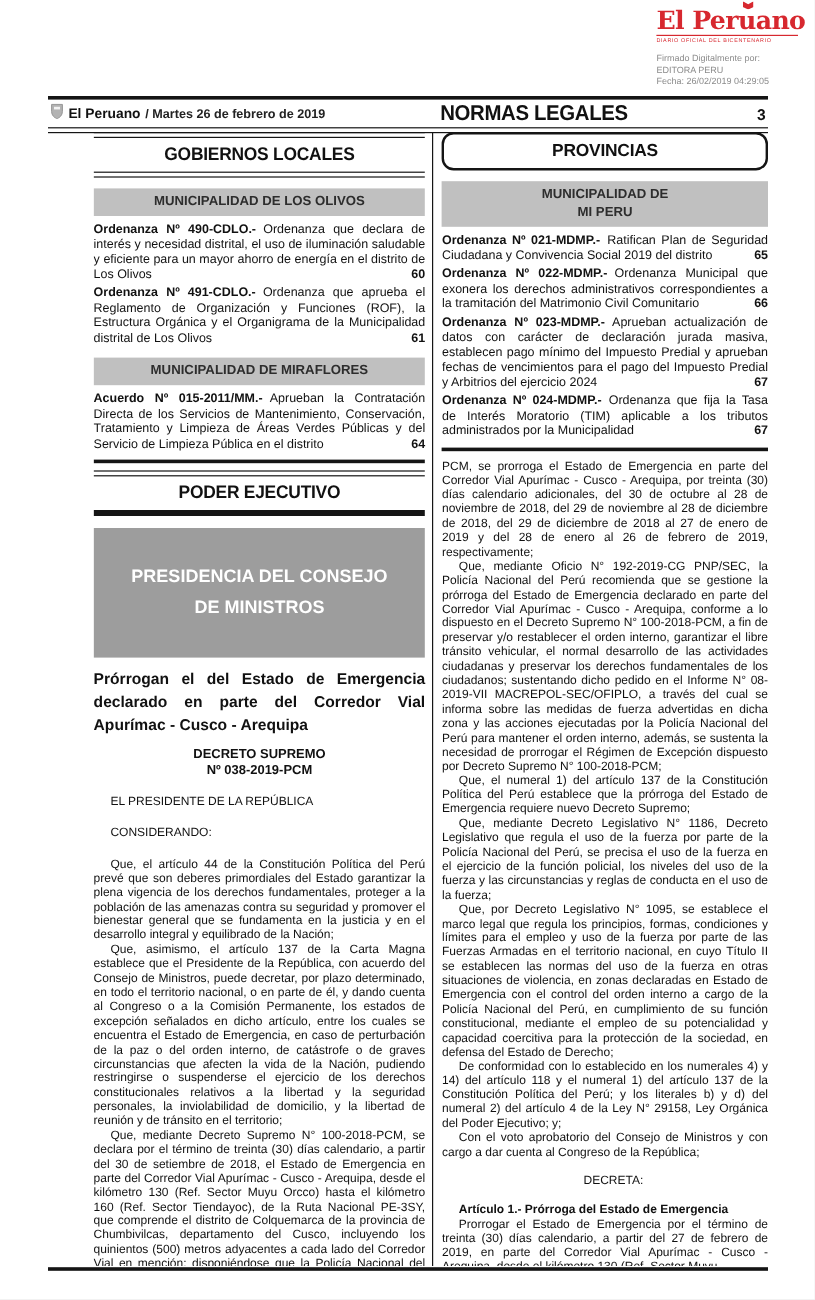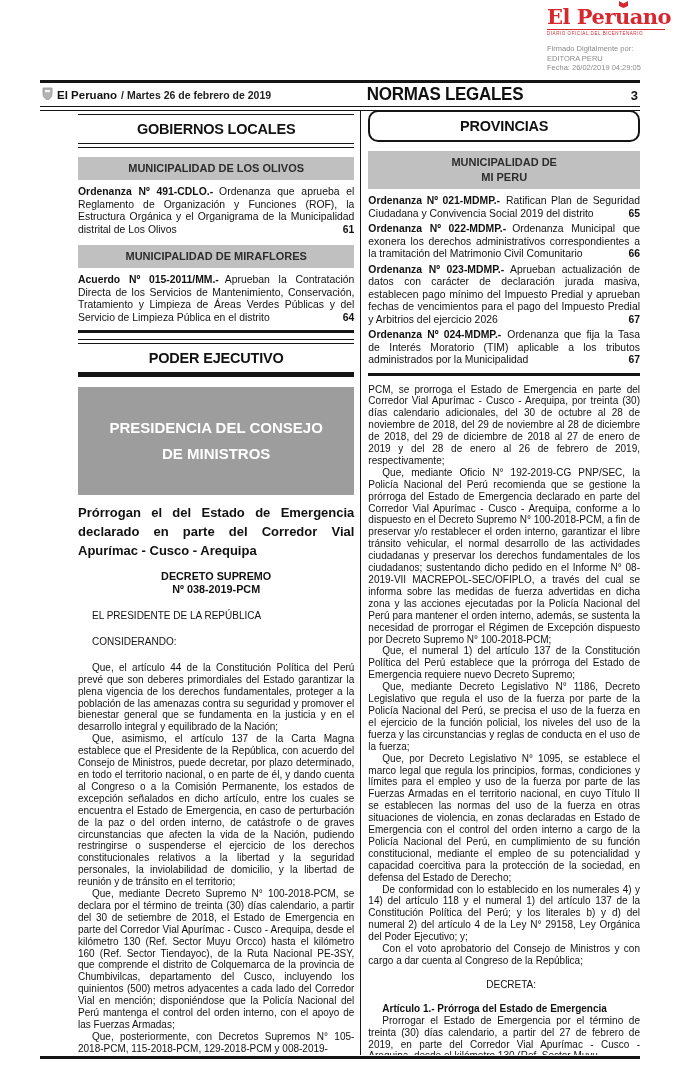--- a/index.html
+++ b/index.html
@@ -103,20 +103,24 @@
 
       <div class="sec-head">
         <div class="dbl"></div>
         <div class="sec-title">GOBIERNOS LOCALES</div>
         <div class="dbl"></div>
       </div>
 
       <div class="muni-bar">MUNICIPALIDAD DE LOS OLIVOS</div>
 
       <div class="toc">
+        <b class="ref">Ordenanza Nº 490-CDLO.-</b><span>Ordenanza que declara de interés y necesidad distrital, el uso de iluminación saludable y eficiente para un mayor ahorro de energía en el distrito de Los Olivos</span>
+        <b class="pg">60</b>
+      </div>
+      <div class="toc">
         <b class="ref">Ordenanza Nº 491-CDLO.-</b><span>Ordenanza que aprueba el Reglamento de Organización y Funciones (ROF), la Estructura Orgánica y el Organigrama de la Municipalidad distrital de Los Olivos</span>
         <b class="pg">61</b>
       </div>
 
       <div class="muni-bar">MUNICIPALIDAD DE MIRAFLORES</div>
 
       <div class="toc">
         <b class="ref">Acuerdo Nº 015-2011/MM.-</b><span>Aprueban la Contratación Directa de los Servicios de Mantenimiento, Conservación, Tratamiento y Limpieza de Áreas Verdes Públicas y del Servicio de Limpieza Pública en el distrito</span>
         <b class="pg">64</b>
       </div>
@@ -161,21 +165,21 @@
 
       <div class="toc">
         <b class="ref">Ordenanza Nº 021-MDMP.-</b><span>Ratifican Plan de Seguridad Ciudadana y Convivencia Social 2019 del distrito</span>
         <b class="pg">65</b>
       </div>
       <div class="toc">
         <b class="ref">Ordenanza Nº 022-MDMP.-</b><span>Ordenanza Municipal que exonera los derechos administrativos correspondientes a la tramitación del Matrimonio Civil Comunitario</span>
         <b class="pg">66</b>
       </div>
       <div class="toc">
-        <b class="ref">Ordenanza Nº 023-MDMP.-</b><span>Aprueban actualización de datos con carácter de declaración jurada masiva, establecen pago mínimo del Impuesto Predial y aprueban fechas de vencimientos para el pago del Impuesto Predial y Arbitrios del ejercicio 2026</span>
+        <b class="ref">Ordenanza Nº 023-MDMP.-</b><span>Aprueban actualización de datos con carácter de declaración jurada masiva, establecen pago mínimo del Impuesto Predial y aprueban fechas de vencimientos para el pago del Impuesto Predial y Arbitrios del ejercicio 2024</span>
         <b class="pg">67</b>
       </div>
       <div class="toc">
         <b class="ref">Ordenanza Nº 024-MDMP.-</b><span>Ordenanza que fija la Tasa de Interés Moratorio (TIM) aplicable a los tributos administrados por la Municipalidad</span>
         <b class="pg">67</b>
       </div>
 
       <div class="end-rule" style="margin-bottom:8px;"></div>
 
       <p class="para noindent">PCM, se prorroga el Estado de Emergencia en parte del Corredor Vial Apurímac - Cusco - Arequipa, por treinta (30) días calendario adicionales, del 30 de octubre al 28 de noviembre de 2018, del 29 de noviembre al 28 de diciembre de 2018, del 29 de diciembre de 2018 al 27 de enero de 2019 y del 28 de enero al 26 de febrero de 2019, respectivamente;</p>

